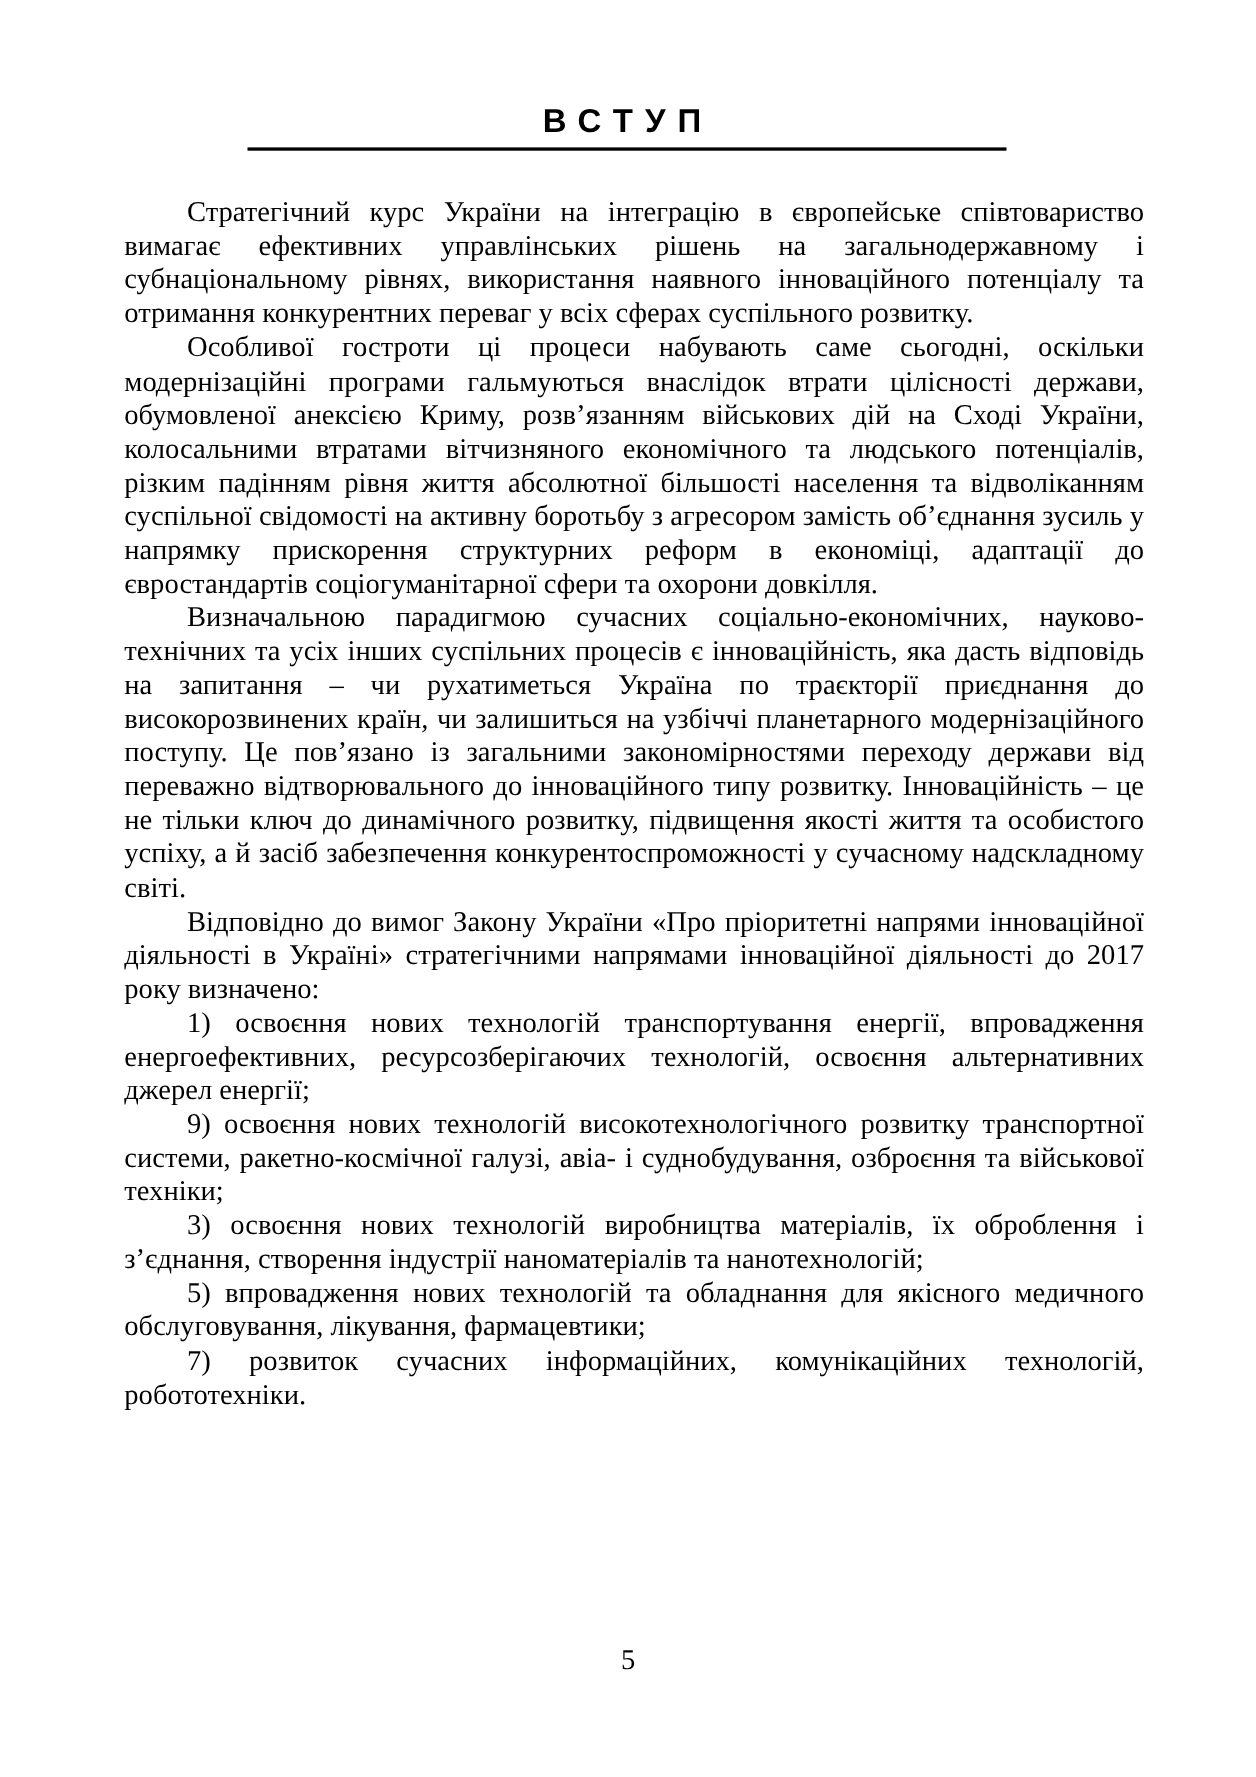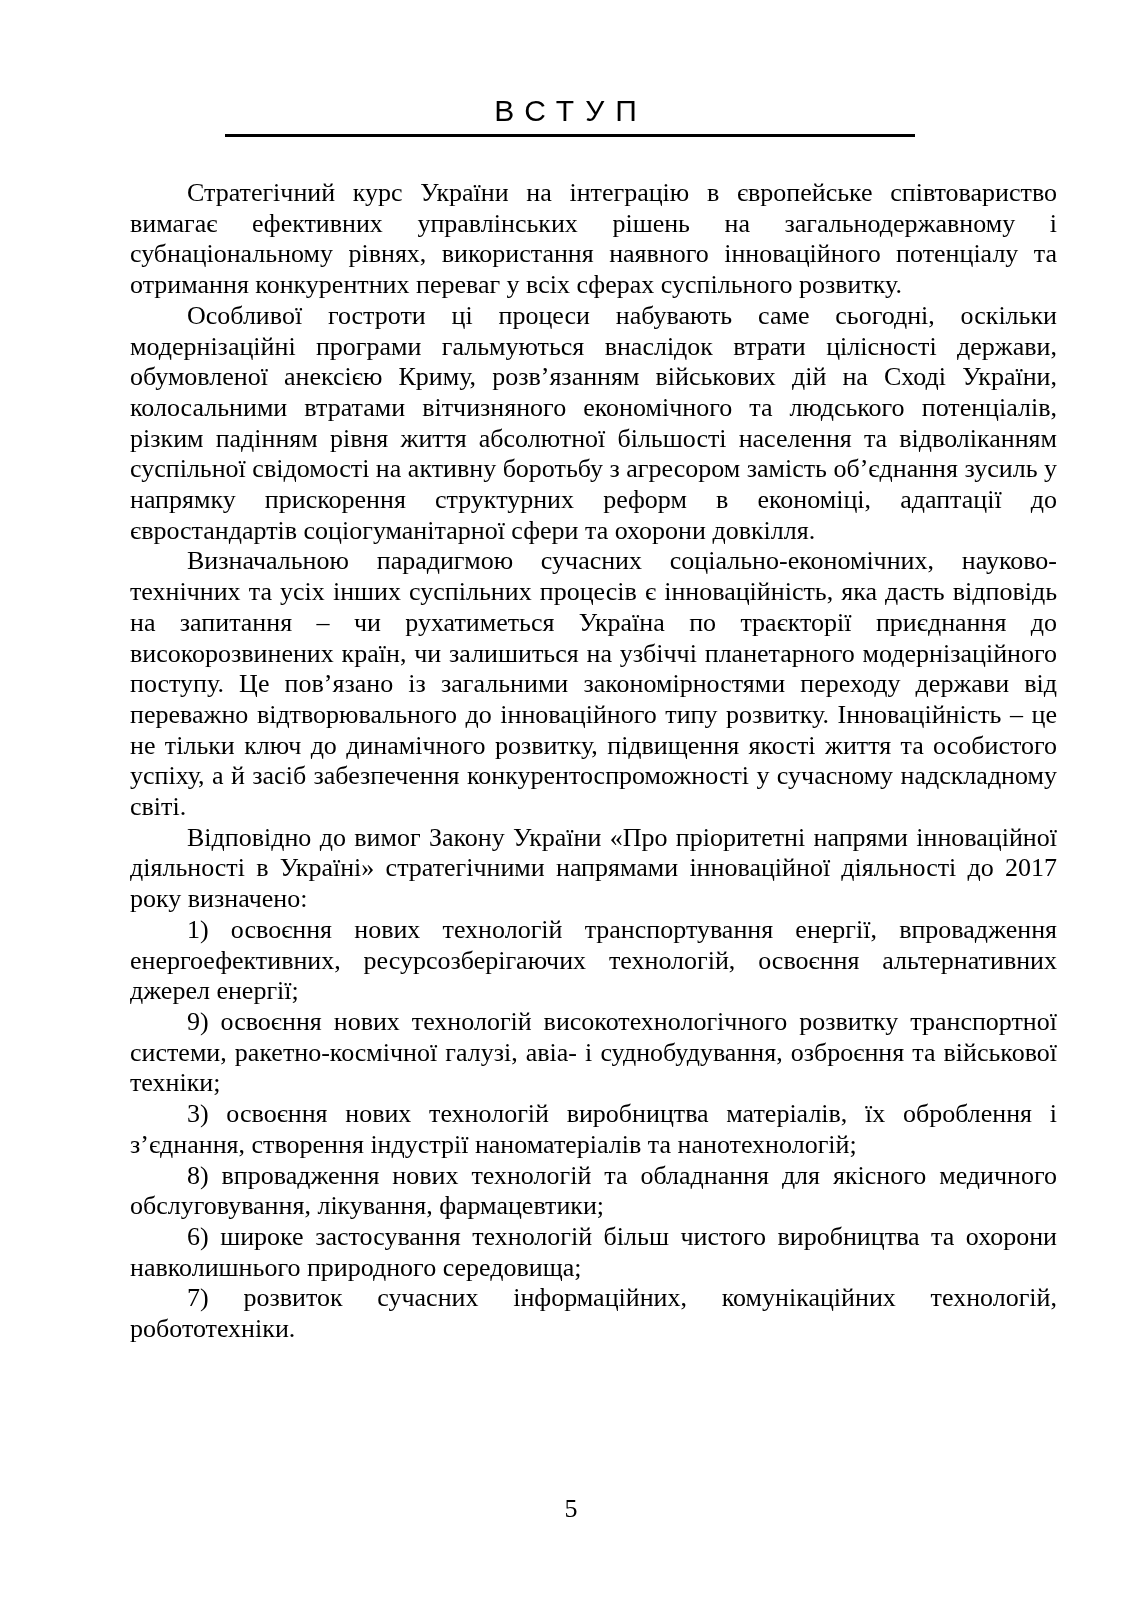--- a/index.html
+++ b/index.html
@@ -17,38 +17,38 @@
     overflow: hidden;
   }
   .heading {
     position: absolute;
     top: 96px;
     left: 0;
     width: 100%;
     margin: 0;
     text-align: center;
     font-family: "Liberation Sans", "DejaVu Sans", sans-serif;
-    font-weight: 400;
+    font-weight: 700;
     font-size: 30px;
     letter-spacing: 11px;
     color: #000000;
     line-height: 1;
   }
   .heading-rule {
     position: absolute;
     top: 134px;
     left: 225px;
     width: 690px;
     height: 3px;
     background: #000000;
   }
   .body-text {
     position: absolute;
     top: 178px;
-    left: 130px;
+    left: 113px;
     width: 927px;
     font-size: 26px;
     line-height: 30.7px;
     text-align: justify;
     color: #000000;
   }
   .body-text p {
     margin: 0;
     padding: 0;
     text-indent: 57px;
@@ -73,20 +73,19 @@
   <div class="heading-rule"></div>
 
   <div class="body-text">
     <p>Стратегічний курс України на інтеграцію в європейське співтовариство вимагає ефективних управлінських рішень на загальнодержавному і субнаціональному рівнях, використання наявного інноваційного потенціалу та отримання конкурентних переваг у всіх сферах суспільного розвитку.</p>
     <p>Особливої гостроти ці процеси набувають саме сьогодні, оскільки модернізаційні програми гальмуються внаслідок втрати цілісності держави, обумовленої анексією Криму, розв’язанням військових дій на Сході України, колосальними втратами вітчизняного економічного та людського потенціалів, різким падінням рівня життя абсолютної більшості населення та відволіканням суспільної свідомості на активну боротьбу з агресором замість об’єднання зусиль у напрямку прискорення структурних реформ в економіці, адаптації до євростандартів соціогуманітарної сфери та охорони довкілля.</p>
     <p>Визначальною парадигмою сучасних соціально-економічних, науково-технічних та усіх інших суспільних процесів є інноваційність, яка дасть відповідь на запитання – чи рухатиметься Україна по траєкторії приєднання до високорозвинених країн, чи залишиться на узбіччі планетарного модернізаційного поступу. Це пов’язано із загальними закономірностями переходу держави від переважно відтворювального до інноваційного типу розвитку. Інноваційність – це не тільки ключ до динамічного розвитку, підвищення якості життя та особистого успіху, а й засіб забезпечення конкурентоспроможності у сучасному надскладному світі.</p>
     <p>Відповідно до вимог Закону України «Про пріоритетні напрями інноваційної діяльності в Україні» стратегічними напрямами інноваційної діяльності до 2017 року визначено:</p>
     <p>1) освоєння нових технологій транспортування енергії, впровадження енергоефективних, ресурсозберігаючих технологій, освоєння альтернативних джерел енергії;</p>
     <p>9) освоєння нових технологій високотехнологічного розвитку транспортної системи, ракетно-космічної галузі, авіа- і суднобудування, озброєння та військової техніки;</p>
     <p>3) освоєння нових технологій виробництва матеріалів, їх оброблення і з’єднання, створення індустрії наноматеріалів та нанотехнологій;</p>
-    <p>8) впровадження нових технологій та обладнання для якісного медичного обслуговування, лікування, фармацевтики;</p>
-    <p>6) широке застосування технологій більш чистого виробництва та охорони навколишнього природного середовища;</p>
+    <p>5) впровадження нових технологій та обладнання для якісного медичного обслуговування, лікування, фармацевтики;</p>
     <p>7) розвиток сучасних інформаційних, комунікаційних технологій, робототехніки.</p>
   </div>
 
   <div class="page-number">5</div>
 
 </div>
 
 </body></html>

